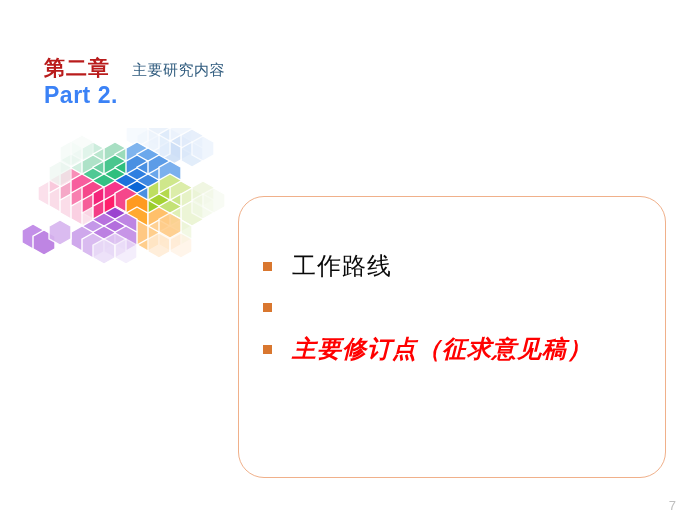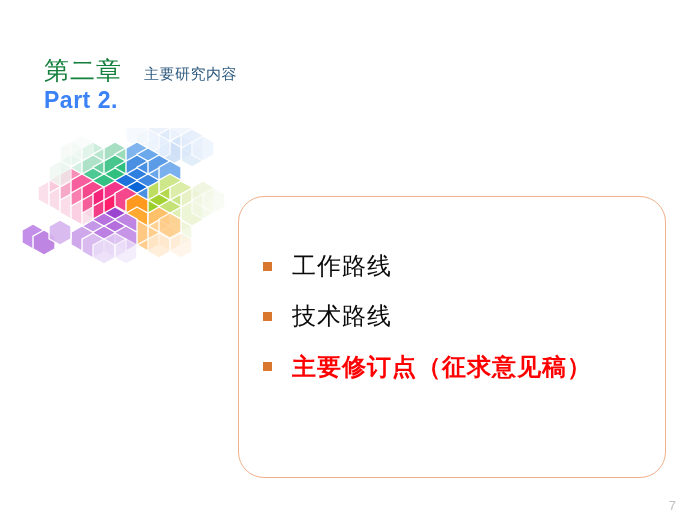--- a/index.html
+++ b/index.html
@@ -23,23 +23,23 @@
     top: 56px;
     width: 320px;
   }
   .chapter-line {
     display: flex;
     align-items: baseline;
     gap: 22px;
     white-space: nowrap;
   }
   .chapter-cn {
-    font-size: 25px;
-    font-weight: normal;
-    color: #15803d;
+    font-size: 21px;
+    font-weight: bold;
+    color: #b91c1c;
     letter-spacing: 1px;
     line-height: 1.15;
   }
   .chapter-sub {
     font-size: 15px;
     font-weight: normal;
     color: #2E5A7D;
     letter-spacing: 0.5px;
   }
   .chapter-en {
@@ -96,20 +96,21 @@
   .bullet-text {
     font-size: 24px;
     color: #0a0a0a;
     letter-spacing: 1px;
     line-height: 1.1;
     white-space: nowrap;
   }
   .bullet-row.highlight .bullet-text {
     color: #FF0000;
     font-weight: bold;
+    font-style: italic;
   }
 
   
   #page-number {
     position: absolute;
     right: 24px;
     bottom: 12px;
     font-size: 13px;
     color: #BFBFBF;
   }
@@ -250,21 +251,20 @@
   <div id="content-card">
     <div id="bullet-list">
 
       <div class="bullet-row">
         <span class="bullet-marker"></span>
         <span class="bullet-text">工作路线</span>
       </div>
 
       <div class="bullet-row">
         <span class="bullet-marker"></span>
-        <span class="bullet-text">技术路线</span>
       </div>
 
       <div class="bullet-row highlight">
         <span class="bullet-marker"></span>
         <span class="bullet-text">主要修订点（征求意见稿）</span>
       </div>
 
     </div>
   </div>
 

